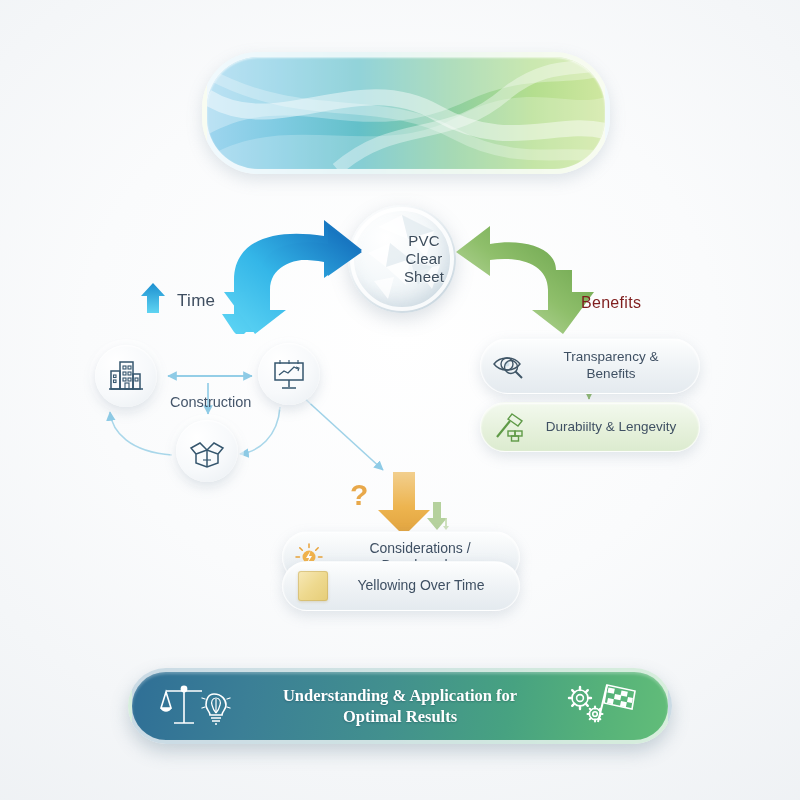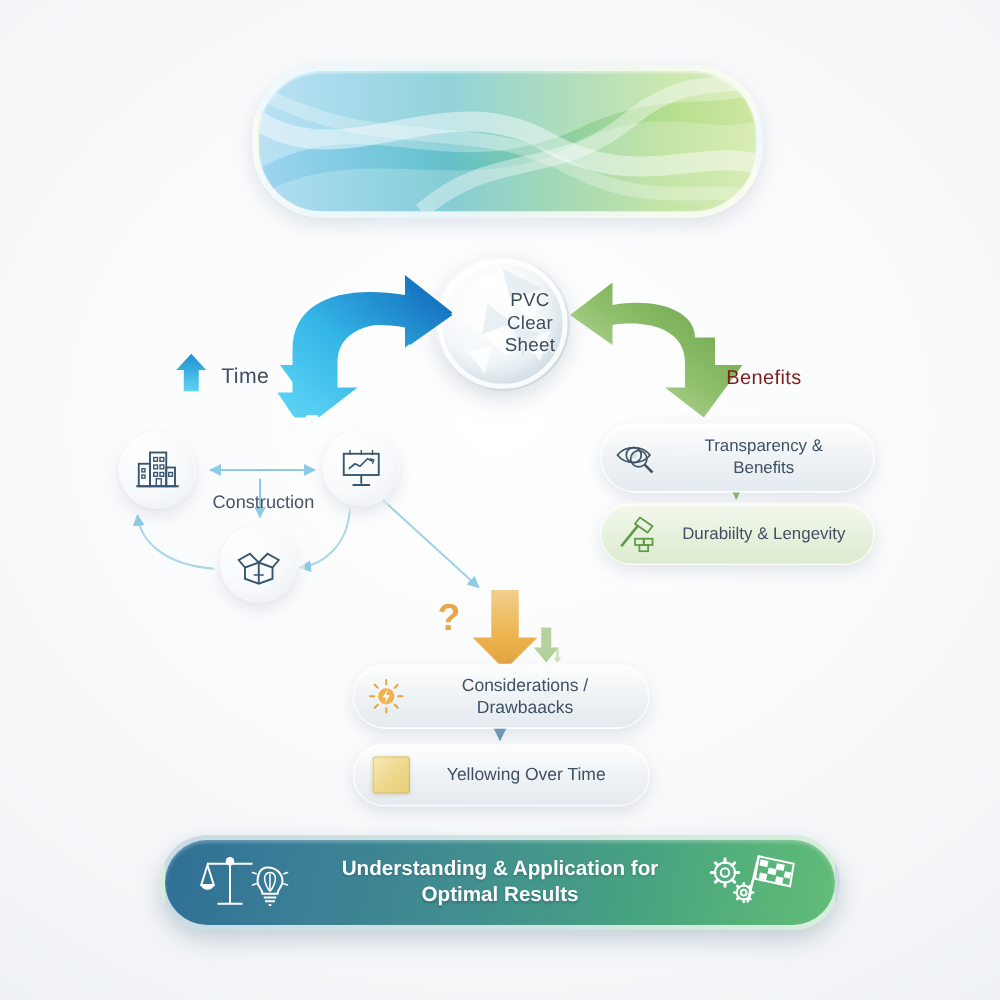--- a/index.html
+++ b/index.html
@@ -72,38 +72,38 @@
     box-shadow:0 5px 13px rgba(130,150,170,.22), inset 0 1px 2px rgba(255,255,255,.9);
     border:1px solid rgba(255,255,255,.75);
   }
   .pill-grey{background:linear-gradient(180deg,#fdfefe 0%,#eef2f5 55%,#e4eaef 100%);}
   .pill-green{background:linear-gradient(180deg,#f3f9ee 0%,#e6f1dc 55%,#dcebcf 100%);}
   .pill-text{font-size:13.5px;color:#3f5063;line-height:1.25;}
 
   #pill-transparency{left:480px;top:338px;width:218px;height:54px;}
   #pill-durability{left:480px;top:402px;width:218px;height:48px;}
   #pill-considerations{left:282px;top:531px;width:236px;height:50px;}
-  #pill-yellowing{left:282px;top:595px;width:236px;height:48px;}
+  #pill-yellowing{left:282px;top:561px;width:236px;height:48px;}
 
   .pill-icon{flex:0 0 auto;display:flex;align-items:center;justify-content:center;}
 
   #yellow-swatch{
     width:30px;height:30px;border-radius:3px;
     background:linear-gradient(135deg,#f7e9b8 0%,#eed98f 50%,#e6cd77 100%);
     box-shadow:inset 0 0 0 1px rgba(200,175,100,.55), 0 1px 3px rgba(170,150,90,.3);
   }
 
   
   #bottom-banner{
     left:128px;top:668px;width:544px;height:76px;border-radius:38px;
     background:linear-gradient(100deg,#2f6f96 0%,#3b7f96 22%,#42908e 48%,#47a281 70%,#57b379 88%,#62bd79 100%);
     box-shadow:0 8px 18px rgba(90,120,140,.3), inset 0 2px 3px rgba(255,255,255,.28);
     border:4px solid rgba(255,255,255,.75);
     display:flex;align-items:center;justify-content:space-between;
-    padding:0 26px;box-sizing:border-box;overflow:hidden;
+    padding:0 26px;box-sizing:border-box;overflow:hidden;font-family:Liberation Serif, serif;
   }
   #bottom-banner-text{
     flex:1;text-align:center;color:#ffffff;font-size:16.5px;font-weight:bold;
     line-height:1.3;text-shadow:0 1px 2px rgba(0,40,60,.3);
   }
   .connector{position:absolute;left:0;top:0;width:800px;height:800px;pointer-events:none;}
 </style>
 </head>
 <body>
 

